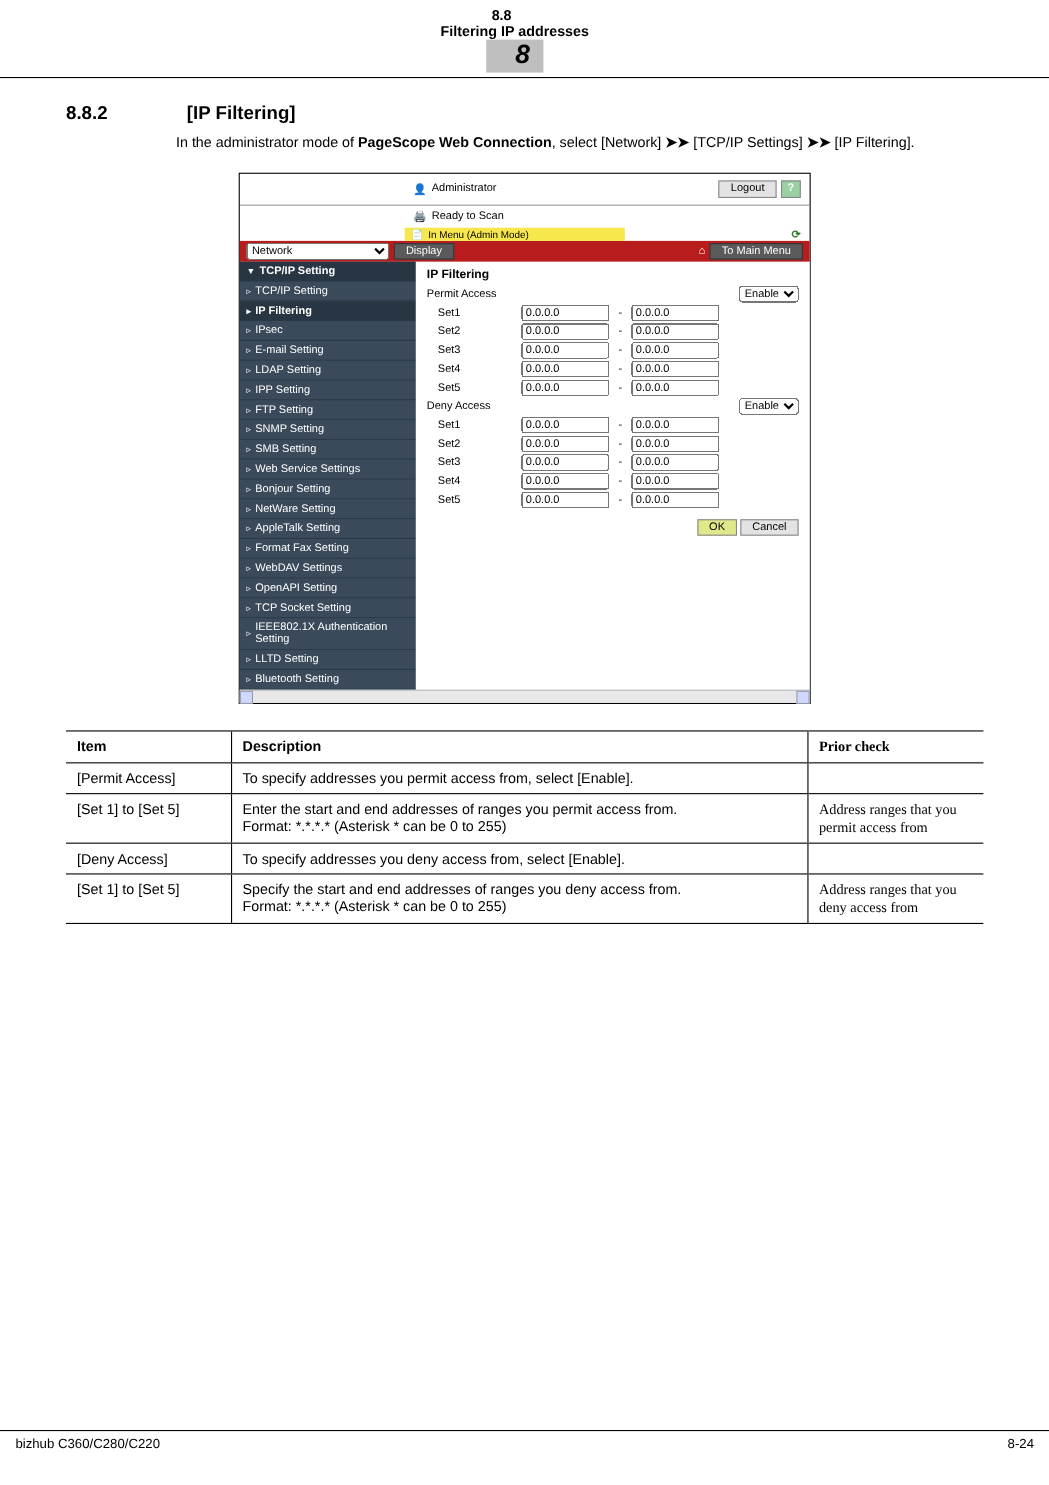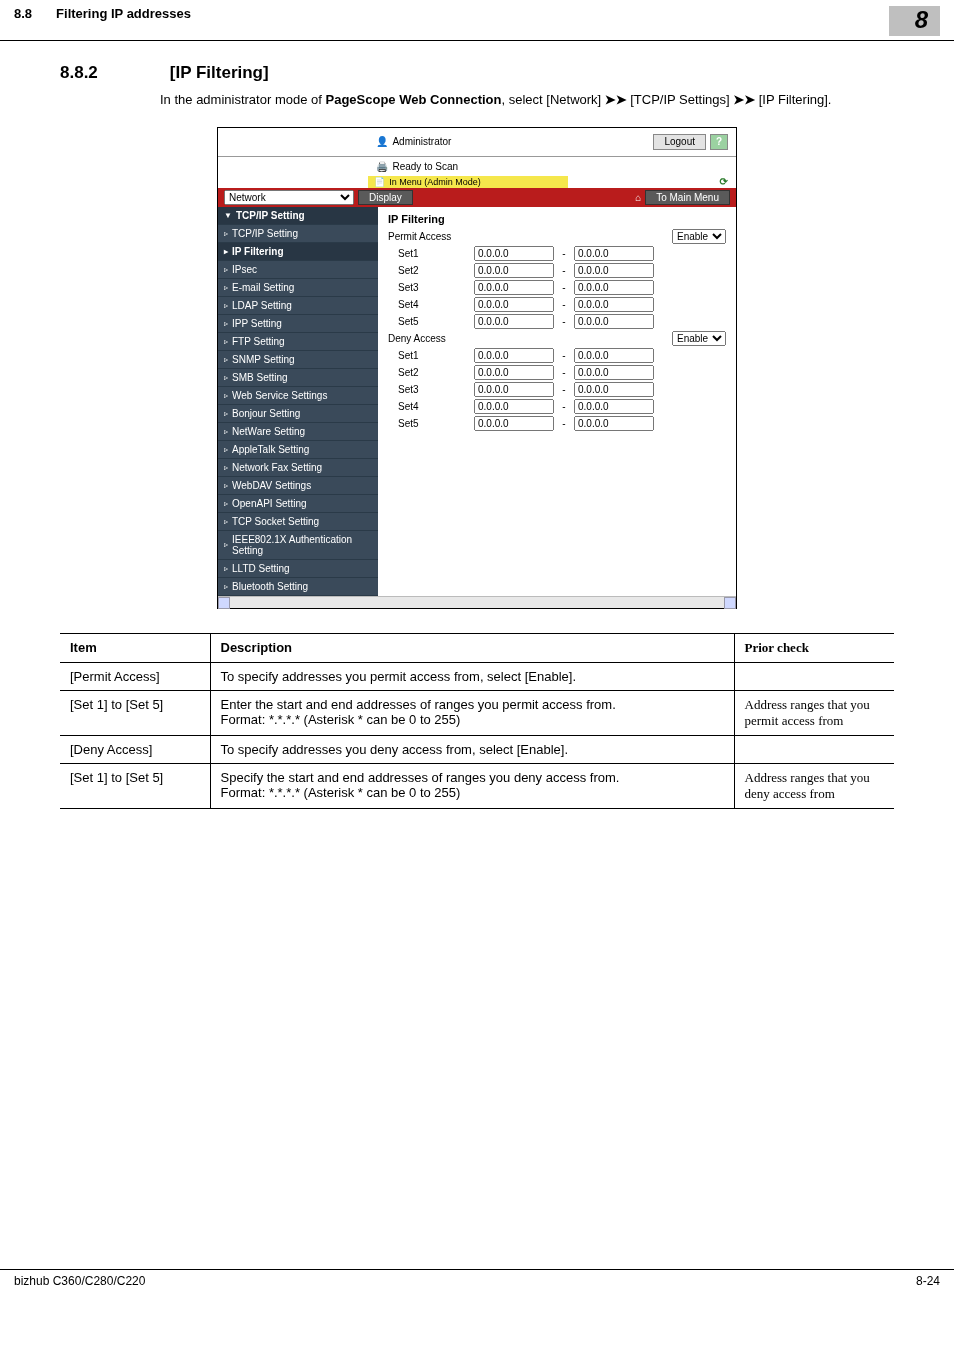--- a/index.html
+++ b/index.html
@@ -5,23 +5,24 @@
   * { box-sizing: border-box; }
   body {
     margin: 0;
     font-family: Arial, Helvetica, sans-serif;
     background: #fff;
     color: #000;
     width: 954px;
   }
   .page-header {
     display: flex;
-    align-items: flex-start;
+    align-items: center;
     border-bottom: 1px solid #000;
-    padding: 6px 14px 4px 14px;
+    padding: 6px 32px 4px 14px;
+    flex-direction: column;
   }
   .page-header .sect-num {
     font-weight: bold;
     font-size: 13px;
     margin-right: 24px;
   }
   .page-header .sect-title {
     font-weight: bold;
     font-size: 13px;
     flex: 1;
@@ -278,21 +279,21 @@
           <div class="nav-item">
             <span class="nav-disclosure">▹</span>
             <span>NetWare Setting</span>
           </div>
           <div class="nav-item">
             <span class="nav-disclosure">▹</span>
             <span>AppleTalk Setting</span>
           </div>
           <div class="nav-item">
             <span class="nav-disclosure">▹</span>
-            <span>Network Fax Setting</span>
+            <span>Format Fax Setting</span>
           </div>
           <div class="nav-item">
             <span class="nav-disclosure">▹</span>
             <span>WebDAV Settings</span>
           </div>
           <div class="nav-item">
             <span class="nav-disclosure">▹</span>
             <span>OpenAPI Setting</span>
           </div>
           <div class="nav-item">
@@ -384,20 +385,24 @@
               <input type="text" value="0.0.0.0" style="">
             </div>
             <div class="row">
               <span class="lbl">Set5</span>
               <input type="text" value="0.0.0.0" style="">
               <span class="sep">-</span>
               <input type="text" value="0.0.0.0" style="">
             </div>
           </div>
 
+        <div class="btn-row">
+          <span class="ok-btn">OK</span>
+          <span class="btn3d">Cancel</span>
+        </div>
       </div>
     </div>
     <div class="scrollbar-stub">
       <div class="thumb-l"></div>
       <div class="thumb-r"></div>
     </div>
   </div>
 
   <table class="desc">
     <thead>

